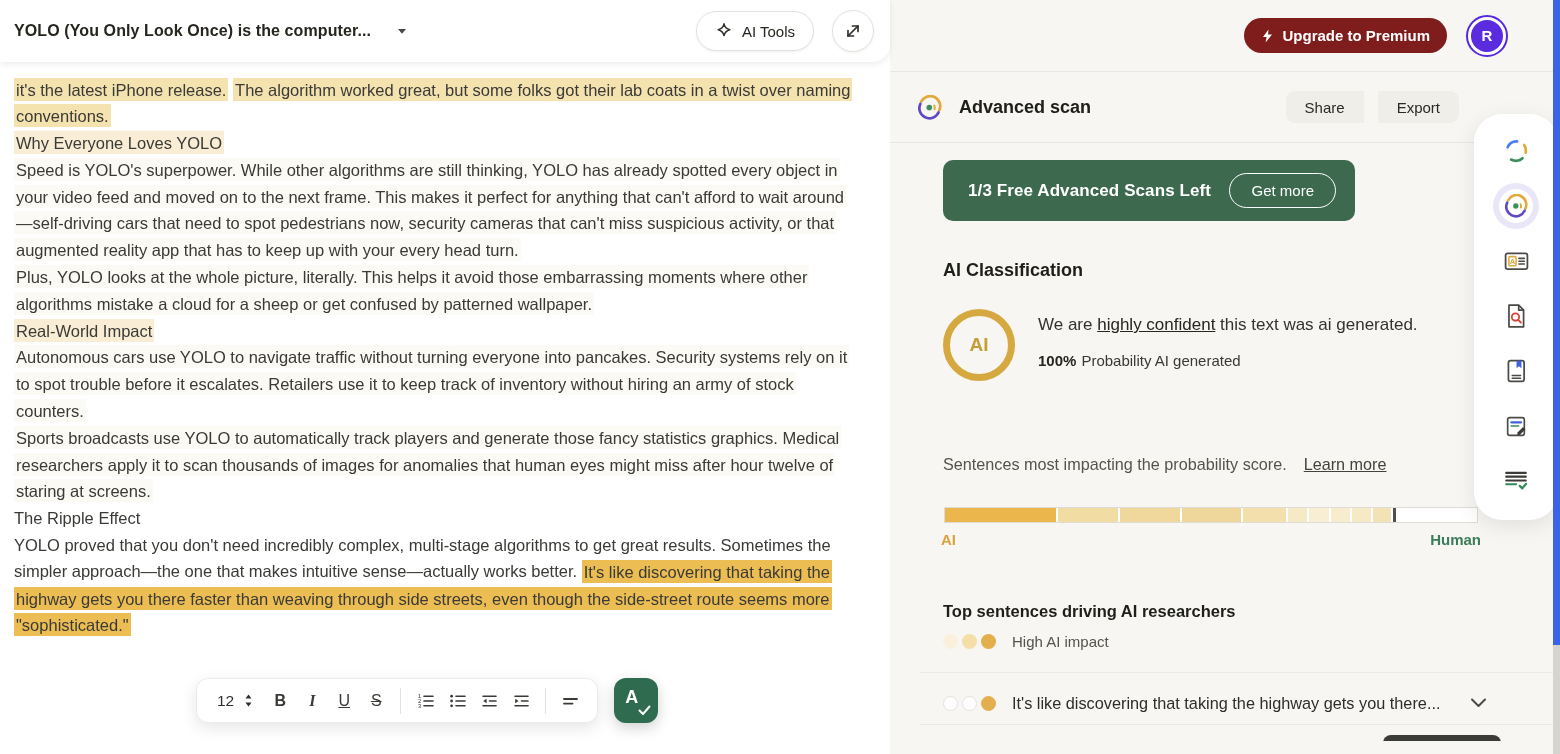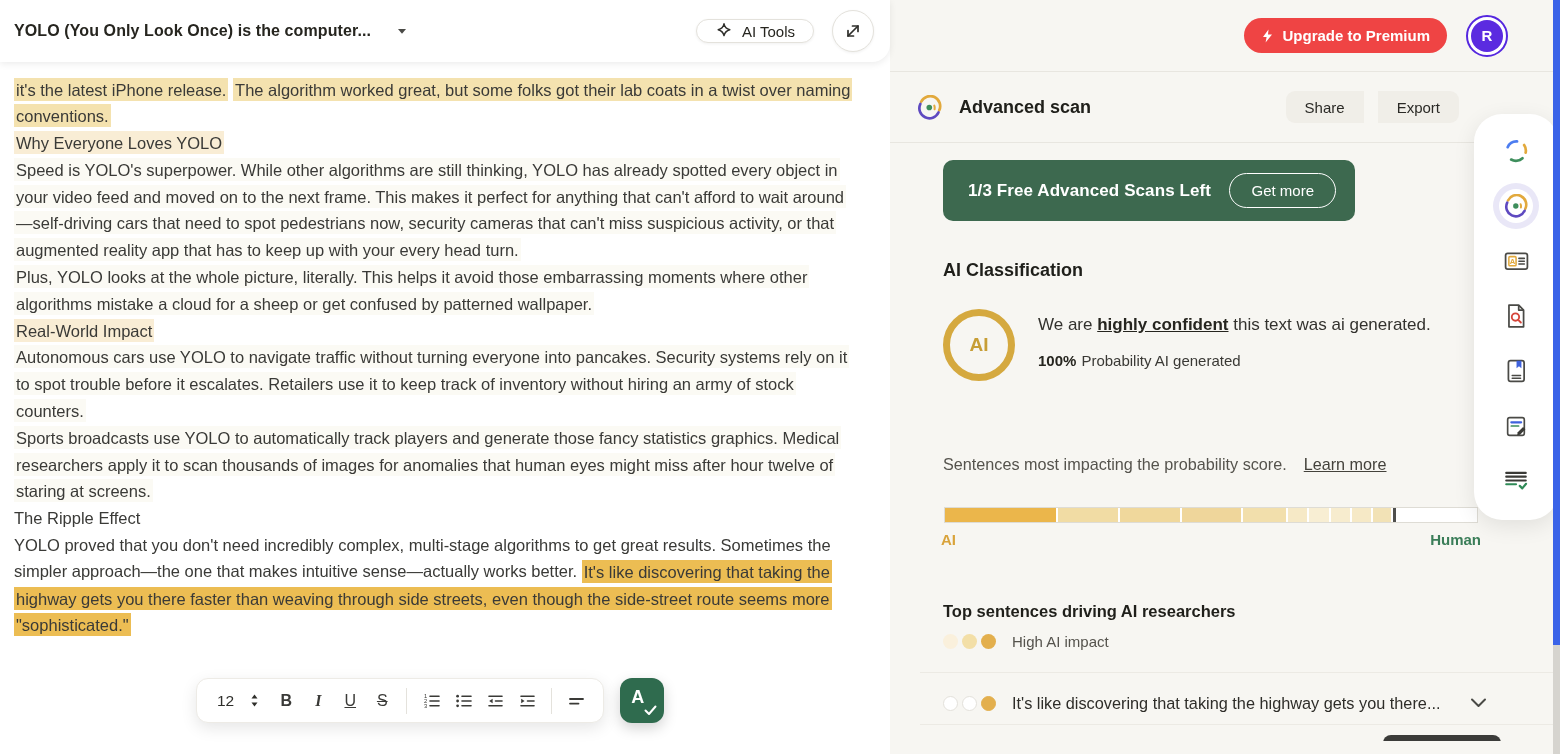--- a/index.html
+++ b/index.html
@@ -7,56 +7,56 @@
   .screen { position:relative; width:1560px; height:754px; background:#F7F6F2; overflow:hidden; }
 
   
   .editor { position:absolute; left:0; top:0; width:890px; height:754px; background:#FFFFFF; box-shadow:2px 0 8px rgba(0,0,0,.05); }
   .titlebar { position:absolute; left:0; top:0; width:890px; height:62px; background:#fff; border-radius:0 0 18px 0;
               box-shadow:0 2px 7px rgba(0,0,0,.08); display:flex; align-items:center; justify-content:space-between;
               padding:0 16px 0 14px; z-index:6; }
   .title-btn { display:flex; align-items:center; gap:26px; background:none; border:none; cursor:pointer; }
   .doc-title { font-size:16px; font-weight:700; color:#26251F; letter-spacing:.1px; font-family:"Liberation Sans",sans-serif; }
   .title-actions { display:flex; align-items:center; }
-  .ai-tools-btn { height:24px; padding:4px 18px; border:1px solid #E4E2DC; border-radius:999px; background:#fff;
+  .ai-tools-btn { height:40px; padding:4px 18px; border:1px solid #E4E2DC; border-radius:999px; background:#fff;
                   display:flex; gap:9px; align-items:center; font-size:15px; font-weight:500; color:#26251F;
                   box-shadow:0 1px 3px rgba(0,0,0,.06); cursor:pointer; }
   .expand-btn { width:42px; height:42px; border-radius:50%; border:1px solid #E4E2DC; background:#fff; margin-left:18px;
                 display:flex; align-items:center; justify-content:center; box-shadow:0 1px 3px rgba(0,0,0,.06); cursor:pointer; }
 
   .doc { position:absolute; left:14px; top:76px; width:843px; font-size:16.5px; line-height:26.8px; color:#3A3A37; z-index:1; }
   .doc p { margin:0; }
   .hl { padding:2.5px 2px; -webkit-box-decoration-break:clone; box-decoration-break:clone; }
   .hl-tan   { background:#F4E2AF; }
   .hl-cream { background:#F9EDD5; }
   .hl-gold  { background:#ECBD53; }
   .hl-faint { background:#FBFAF4; }
 
   .toolbar-wrap { position:absolute; left:196px; top:678px; display:flex; gap:16px; align-items:center; z-index:6; }
   .toolbar { height:45px; background:#fff; border:1px solid #EDEBE6; border-radius:12px;
              box-shadow:0 5px 16px rgba(0,0,0,.10); display:flex; align-items:center; padding:0 12px; gap:2px; }
-  .fontsize { display:flex; align-items:center; gap:16px; padding:0 10px 0 8px; }
+  .fontsize { display:flex; align-items:center; gap:10px; padding:0 10px 0 8px; }
   .fontsize-val { font-size:15.5px; font-weight:500; color:#2F2F2B; }
   .tb-btn { width:30px; height:30px; display:flex; align-items:center; justify-content:center; border:none; background:transparent;
             font-size:16px; color:#3A3A37; border-radius:6px; cursor:pointer; font-family:"Liberation Sans",sans-serif; }
   .tb-b { font-weight:700; }
   .tb-i { font-style:italic; font-family:"Liberation Serif", serif; font-weight:600; }
   .tb-u { text-decoration:underline; }
   .tb-s { text-decoration:line-through; }
   .tb-div { width:1px; height:26px; background:#E4E2DC; margin:0 7px; }
   .scan-btn { position:relative; width:44px; height:45px; background:#2F6B4E; border:none; border-radius:12px; color:#fff;
               box-shadow:0 5px 14px rgba(0,0,0,.18); cursor:pointer; }
   .scan-btn .a { position:absolute; left:11px; top:9px; font-size:18px; font-weight:600; color:#fff; }
   .scan-btn svg { position:absolute; right:7px; bottom:7px; }
 
   
   .right { position:absolute; left:890px; top:0; width:670px; height:754px; background:#F7F6F2; }
   .top-header { position:absolute; left:0; top:0; width:670px; height:72px; border-bottom:1px solid #E8E6E0;
                 display:flex; align-items:center; justify-content:flex-end; padding-right:52px; gap:19px; }
-  .upgrade-btn { height:35px; border:none; border-radius:999px; background:#ef4444; color:#fff; font-size:15px; font-weight:700;
+  .upgrade-btn { height:35px; border:none; border-radius:999px; background:#7f1d1d; color:#fff; font-size:15px; font-weight:700;
                  padding:0 17px; display:flex; gap:8px; align-items:center; cursor:pointer; }
   .avatar { width:42px; height:42px; border-radius:50%; border:2.5px solid #5527DF; background:#fff;
             display:flex; align-items:center; justify-content:center; cursor:pointer; }
   .avatar-inner { width:32px; height:32px; border-radius:50%; background:#5B2BE0; color:#fff; font-size:15px; font-weight:700;
                   display:flex; align-items:center; justify-content:center; }
 
   .scan-header { position:absolute; left:0; top:72px; width:670px; height:71px; border-bottom:1px solid #E8E6E0;
                  display:flex; align-items:center; padding-left:27px; }
   .scan-title { font-size:18px; font-weight:700; color:#20201B; margin-left:17px; }
   .share-export { display:flex; gap:14px; margin-left:auto; margin-right:101px; }
@@ -69,21 +69,21 @@
             display:flex; align-items:center; justify-content:space-between; padding:0 19px 0 25px; }
   .banner-text { color:#fff; font-size:17px; font-weight:700; letter-spacing:.1px; }
   .getmore-btn { border:1.5px solid #fff; border-radius:999px; padding:8px 21px; font-size:15px; font-weight:500;
                  color:#fff; background:transparent; cursor:pointer; }
 
   .h-class { position:absolute; left:53px; top:130px; font-size:18px; font-weight:700; color:#1F1F1A; }
   .ai-badge { position:absolute; left:53px; top:179px; width:72px; height:72px; border-radius:50%; border:7px solid #D5A93F;
               display:flex; align-items:center; justify-content:center; background:#fff0; }
   .ai-badge span { color:#C79E36; font-size:19px; font-weight:600; }
   .conf-line { position:absolute; left:148px; top:185px; font-size:17px; color:#33322E; }
-  .conf-emph { font-weight:700; text-decoration:underline; color:#26251F; }
+  .conf-emph { font-weight:400; text-decoration:underline; color:#26251F; }
   .prob-line { position:absolute; left:148px; top:222px; font-size:15px; color:#3A3935; }
   .prob-bold { font-weight:700; color:#26251F; }
   .prob-rest { margin-left:5px; }
 
   .h-scan { position:absolute; left:53px; top:292px; font-size:18px; font-weight:700; color:#1F1F1A; }
   .scan-sub { position:absolute; left:53px; top:325px; font-size:16.2px; color:#55534D; }
   .learn-more { text-decoration:underline; color:#44423C; margin-left:17px; cursor:pointer; }
 
   .impact-bar { position:absolute; left:54px; top:377px; width:534px; height:16px; background:#fff;
                 border:1px solid #DEDCD5; display:flex; align-items:stretch; overflow:hidden; }

